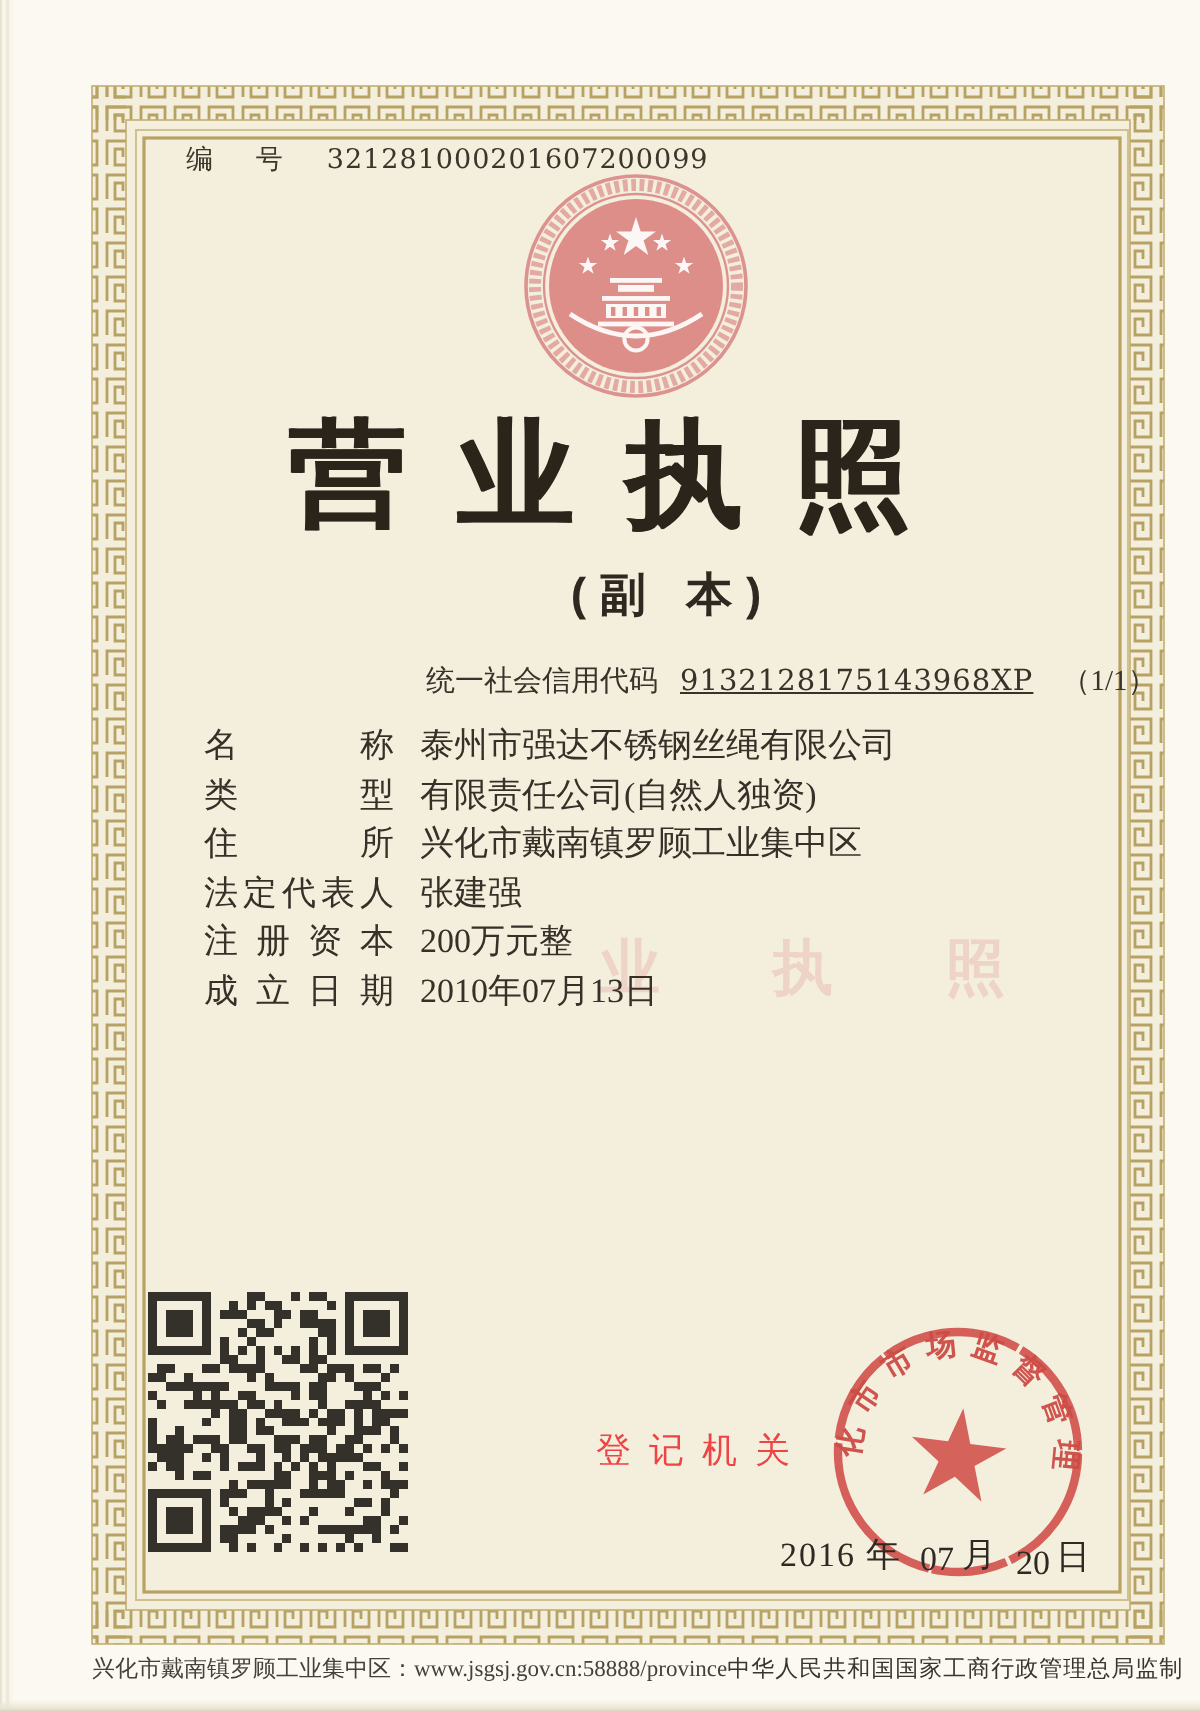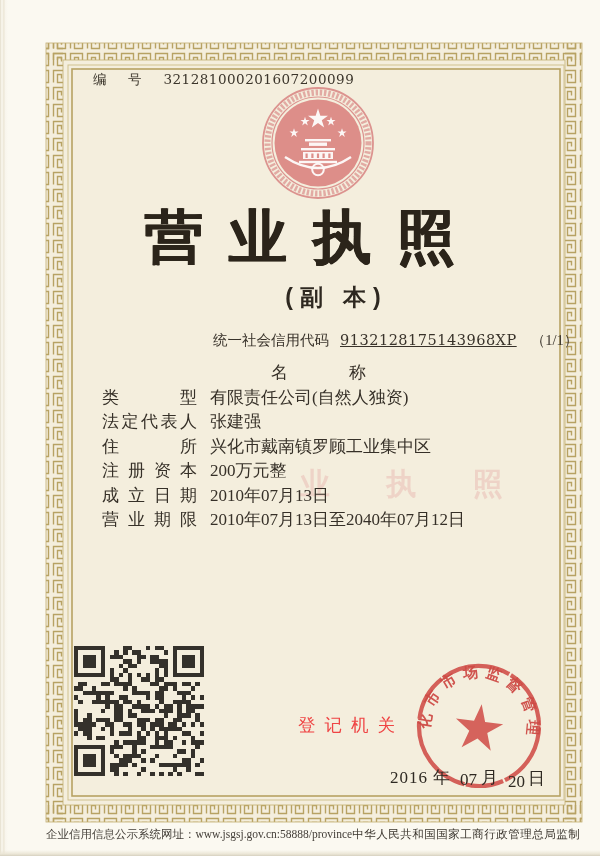--- a/index.html
+++ b/index.html
@@ -123,44 +123,41 @@
 
   <div class="abs credit">
     <span>统一社会信用代码</span><span class="code">9132128175143968XP</span><span class="pg">（1/1）</span>
   </div>
 
   <div class="abs watermark">业 执 照</div>
 
   <div class="abs fields">
     <div class="frow">
       <span class="flabel">名称</span>
+      <span class="fvalue">泰州市强达不锈钢丝绳有限公司</span>
     </div>
     <div class="frow">
       <span class="flabel">类型</span>
       <span class="fvalue">有限责任公司(自然人独资)</span>
     </div>
     <div class="frow">
+      <span class="flabel">住所</span>
+      <span class="fvalue">兴化市戴南镇罗顾工业集中区</span>
+    </div>
+    <div class="frow">
       <span class="flabel">法定代表人</span>
       <span class="fvalue">张建强</span>
-    </div>
-    <div class="frow">
-      <span class="flabel">住所</span>
-      <span class="fvalue">兴化市戴南镇罗顾工业集中区</span>
     </div>
     <div class="frow">
       <span class="flabel">注册资本</span>
       <span class="fvalue">200万元整</span>
     </div>
     <div class="frow">
       <span class="flabel">成立日期</span>
       <span class="fvalue">2010年07月13日</span>
-    </div>
-    <div class="frow">
-      <span class="flabel">营业期限</span>
-      <span class="fvalue">2010年07月13日至2040年07月12日</span>
     </div>
   </div>
 
   <svg id="qr-svg" class="abs qr" width="130" height="130" viewBox="0 0 29 29" shape-rendering="crispEdges">
       <path d="M0 0h1v1h-1zM1 0h1v1h-1zM2 0h1v1h-1zM3 0h1v1h-1zM4 0h1v1h-1zM5 0h1v1h-1zM6 0h1v1h-1zM11 0h1v1h-1zM12 0h1v1h-1zM16 0h1v1h-1zM18 0h1v1h-1zM19 0h1v1h-1zM22 0h1v1h-1zM23 0h1v1h-1zM24 0h1v1h-1zM25 0h1v1h-1zM26 0h1v1h-1zM27 0h1v1h-1zM28 0h1v1h-1zM0 1h1v1h-1zM6 1h1v1h-1zM9 1h1v1h-1zM11 1h1v1h-1zM13 1h1v1h-1zM14 1h1v1h-1zM20 1h1v1h-1zM22 1h1v1h-1zM28 1h1v1h-1zM0 2h1v1h-1zM2 2h1v1h-1zM3 2h1v1h-1zM4 2h1v1h-1zM6 2h1v1h-1zM8 2h1v1h-1zM9 2h1v1h-1zM10 2h1v1h-1zM14 2h1v1h-1zM15 2h1v1h-1zM17 2h1v1h-1zM18 2h1v1h-1zM22 2h1v1h-1zM24 2h1v1h-1zM25 2h1v1h-1zM26 2h1v1h-1zM28 2h1v1h-1zM0 3h1v1h-1zM2 3h1v1h-1zM3 3h1v1h-1zM4 3h1v1h-1zM6 3h1v1h-1zM11 3h1v1h-1zM12 3h1v1h-1zM14 3h1v1h-1zM17 3h1v1h-1zM18 3h1v1h-1zM19 3h1v1h-1zM20 3h1v1h-1zM22 3h1v1h-1zM24 3h1v1h-1zM25 3h1v1h-1zM26 3h1v1h-1zM28 3h1v1h-1zM0 4h1v1h-1zM2 4h1v1h-1zM3 4h1v1h-1zM4 4h1v1h-1zM6 4h1v1h-1zM10 4h1v1h-1zM12 4h1v1h-1zM13 4h1v1h-1zM19 4h1v1h-1zM20 4h1v1h-1zM22 4h1v1h-1zM24 4h1v1h-1zM25 4h1v1h-1zM26 4h1v1h-1zM28 4h1v1h-1zM0 5h1v1h-1zM6 5h1v1h-1zM8 5h1v1h-1zM11 5h1v1h-1zM18 5h1v1h-1zM20 5h1v1h-1zM22 5h1v1h-1zM28 5h1v1h-1zM0 6h1v1h-1zM1 6h1v1h-1zM2 6h1v1h-1zM3 6h1v1h-1zM4 6h1v1h-1zM5 6h1v1h-1zM6 6h1v1h-1zM8 6h1v1h-1zM10 6h1v1h-1zM12 6h1v1h-1zM14 6h1v1h-1zM16 6h1v1h-1zM18 6h1v1h-1zM20 6h1v1h-1zM22 6h1v1h-1zM23 6h1v1h-1zM24 6h1v1h-1zM25 6h1v1h-1zM26 6h1v1h-1zM27 6h1v1h-1zM28 6h1v1h-1zM8 7h1v1h-1zM9 7h1v1h-1zM12 7h1v1h-1zM15 7h1v1h-1zM16 7h1v1h-1zM18 7h1v1h-1zM19 7h1v1h-1zM1 8h1v1h-1zM2 8h1v1h-1zM6 8h1v1h-1zM7 8h1v1h-1zM9 8h1v1h-1zM10 8h1v1h-1zM11 8h1v1h-1zM12 8h1v1h-1zM17 8h1v1h-1zM18 8h1v1h-1zM20 8h1v1h-1zM21 8h1v1h-1zM22 8h1v1h-1zM24 8h1v1h-1zM25 8h1v1h-1zM27 8h1v1h-1zM0 9h1v1h-1zM1 9h1v1h-1zM4 9h1v1h-1zM11 9h1v1h-1zM13 9h1v1h-1zM19 9h1v1h-1zM20 9h1v1h-1zM22 9h1v1h-1zM26 9h1v1h-1zM2 10h1v1h-1zM3 10h1v1h-1zM4 10h1v1h-1zM5 10h1v1h-1zM6 10h1v1h-1zM7 10h1v1h-1zM8 10h1v1h-1zM13 10h1v1h-1zM14 10h1v1h-1zM15 10h1v1h-1zM16 10h1v1h-1zM18 10h1v1h-1zM19 10h1v1h-1zM23 10h1v1h-1zM24 10h1v1h-1zM25 10h1v1h-1zM0 11h1v1h-1zM5 11h1v1h-1zM7 11h1v1h-1zM10 11h1v1h-1zM11 11h1v1h-1zM16 11h1v1h-1zM18 11h1v1h-1zM19 11h1v1h-1zM24 11h1v1h-1zM26 11h1v1h-1zM28 11h1v1h-1zM1 12h1v1h-1zM4 12h1v1h-1zM5 12h1v1h-1zM6 12h1v1h-1zM7 12h1v1h-1zM8 12h1v1h-1zM9 12h1v1h-1zM11 12h1v1h-1zM12 12h1v1h-1zM14 12h1v1h-1zM19 12h1v1h-1zM22 12h1v1h-1zM23 12h1v1h-1zM24 12h1v1h-1zM25 12h1v1h-1zM7 13h1v1h-1zM9 13h1v1h-1zM10 13h1v1h-1zM13 13h1v1h-1zM14 13h1v1h-1zM15 13h1v1h-1zM16 13h1v1h-1zM18 13h1v1h-1zM20 13h1v1h-1zM21 13h1v1h-1zM23 13h1v1h-1zM25 13h1v1h-1zM26 13h1v1h-1zM27 13h1v1h-1zM28 13h1v1h-1zM0 14h1v1h-1zM6 14h1v1h-1zM9 14h1v1h-1zM10 14h1v1h-1zM12 14h1v1h-1zM15 14h1v1h-1zM16 14h1v1h-1zM17 14h1v1h-1zM19 14h1v1h-1zM20 14h1v1h-1zM21 14h1v1h-1zM23 14h1v1h-1zM25 14h1v1h-1zM26 14h1v1h-1zM0 15h1v1h-1zM3 15h1v1h-1zM9 15h1v1h-1zM10 15h1v1h-1zM12 15h1v1h-1zM13 15h1v1h-1zM20 15h1v1h-1zM23 15h1v1h-1zM24 15h1v1h-1zM25 15h1v1h-1zM27 15h1v1h-1zM0 16h1v1h-1zM2 16h1v1h-1zM3 16h1v1h-1zM5 16h1v1h-1zM6 16h1v1h-1zM7 16h1v1h-1zM9 16h1v1h-1zM10 16h1v1h-1zM14 16h1v1h-1zM15 16h1v1h-1zM16 16h1v1h-1zM18 16h1v1h-1zM19 16h1v1h-1zM22 16h1v1h-1zM23 16h1v1h-1zM27 16h1v1h-1zM0 17h1v1h-1zM1 17h1v1h-1zM2 17h1v1h-1zM3 17h1v1h-1zM4 17h1v1h-1zM7 17h1v1h-1zM8 17h1v1h-1zM11 17h1v1h-1zM12 17h1v1h-1zM14 17h1v1h-1zM15 17h1v1h-1zM17 17h1v1h-1zM18 17h1v1h-1zM19 17h1v1h-1zM21 17h1v1h-1zM22 17h1v1h-1zM24 17h1v1h-1zM26 17h1v1h-1zM28 17h1v1h-1zM1 18h1v1h-1zM2 18h1v1h-1zM3 18h1v1h-1zM6 18h1v1h-1zM8 18h1v1h-1zM12 18h1v1h-1zM15 18h1v1h-1zM17 18h1v1h-1zM19 18h1v1h-1zM20 18h1v1h-1zM21 18h1v1h-1zM22 18h1v1h-1zM23 18h1v1h-1zM0 19h1v1h-1zM2 19h1v1h-1zM3 19h1v1h-1zM8 19h1v1h-1zM10 19h1v1h-1zM11 19h1v1h-1zM12 19h1v1h-1zM14 19h1v1h-1zM16 19h1v1h-1zM18 19h1v1h-1zM20 19h1v1h-1zM24 19h1v1h-1zM25 19h1v1h-1zM28 19h1v1h-1zM3 20h1v1h-1zM5 20h1v1h-1zM6 20h1v1h-1zM14 20h1v1h-1zM15 20h1v1h-1zM18 20h1v1h-1zM19 20h1v1h-1zM20 20h1v1h-1zM22 20h1v1h-1zM26 20h1v1h-1zM9 21h1v1h-1zM11 21h1v1h-1zM12 21h1v1h-1zM13 21h1v1h-1zM14 21h1v1h-1zM15 21h1v1h-1zM18 21h1v1h-1zM20 21h1v1h-1zM21 21h1v1h-1zM24 21h1v1h-1zM26 21h1v1h-1zM27 21h1v1h-1zM28 21h1v1h-1zM0 22h1v1h-1zM1 22h1v1h-1zM2 22h1v1h-1zM3 22h1v1h-1zM4 22h1v1h-1zM5 22h1v1h-1zM6 22h1v1h-1zM8 22h1v1h-1zM9 22h1v1h-1zM10 22h1v1h-1zM13 22h1v1h-1zM17 22h1v1h-1zM18 22h1v1h-1zM19 22h1v1h-1zM20 22h1v1h-1zM21 22h1v1h-1zM27 22h1v1h-1zM0 23h1v1h-1zM6 23h1v1h-1zM8 23h1v1h-1zM13 23h1v1h-1zM15 23h1v1h-1zM23 23h1v1h-1zM24 23h1v1h-1zM26 23h1v1h-1zM0 24h1v1h-1zM2 24h1v1h-1zM3 24h1v1h-1zM4 24h1v1h-1zM6 24h1v1h-1zM9 24h1v1h-1zM11 24h1v1h-1zM12 24h1v1h-1zM13 24h1v1h-1zM14 24h1v1h-1zM18 24h1v1h-1zM22 24h1v1h-1zM26 24h1v1h-1zM0 25h1v1h-1zM2 25h1v1h-1zM3 25h1v1h-1zM4 25h1v1h-1zM6 25h1v1h-1zM10 25h1v1h-1zM11 25h1v1h-1zM12 25h1v1h-1zM15 25h1v1h-1zM17 25h1v1h-1zM24 25h1v1h-1zM25 25h1v1h-1zM28 25h1v1h-1zM0 26h1v1h-1zM2 26h1v1h-1zM3 26h1v1h-1zM4 26h1v1h-1zM6 26h1v1h-1zM8 26h1v1h-1zM9 26h1v1h-1zM10 26h1v1h-1zM11 26h1v1h-1zM13 26h1v1h-1zM19 26h1v1h-1zM20 26h1v1h-1zM21 26h1v1h-1zM22 26h1v1h-1zM23 26h1v1h-1zM24 26h1v1h-1zM25 26h1v1h-1zM27 26h1v1h-1zM0 27h1v1h-1zM6 27h1v1h-1zM8 27h1v1h-1zM9 27h1v1h-1zM15 27h1v1h-1zM22 27h1v1h-1zM25 27h1v1h-1zM0 28h1v1h-1zM1 28h1v1h-1zM2 28h1v1h-1zM3 28h1v1h-1zM4 28h1v1h-1zM5 28h1v1h-1zM6 28h1v1h-1zM9 28h1v1h-1zM11 28h1v1h-1zM14 28h1v1h-1zM17 28h1v1h-1zM19 28h1v1h-1zM21 28h1v1h-1zM23 28h1v1h-1zM27 28h1v1h-1zM28 28h1v1h-1z" fill="#34312b"></path>
     </svg>
 
   <div class="abs regn">登记机关</div>
 
   <svg class="abs seal" width="146" height="146" viewBox="0 0 146 146" xmlns:xlink="http://www.w3.org/1999/xlink">
@@ -172,19 +169,19 @@
     <text font-size="15" font-weight="bold" fill="#ce4b46" opacity="0.95" letter-spacing="6.5" font-family="Liberation Serif, serif">
       <textPath href="#sealArc" xlink:href="#sealArc" startOffset="50%" text-anchor="middle">兴化市市场监督管理局</textPath>
     </text>
   </svg>
 
   <div class="abs datewrap">
     <span class="dw-y">2016</span><span class="dw-yu">年</span><span class="dw-mo">07</span><span class="dw-mu">月</span><span class="dw-da">20</span><span class="dw-du">日</span>
   </div>
 
   <div class="abs footer">
-    <span class="fl">企业信用信息公示系统网址：www.jsgsj.gov.cn:58888/province</span>
+    <span class="fl">兴化市戴南镇罗顾工业集中区：www.jsgsj.gov.cn:58888/province</span>
     <span class="fr">中华人民共和国国家工商行政管理总局监制</span>
   </div>
 
   <div class="edge-left"></div>
   <div class="edge-bottom"></div>
 </div>
 
 </body></html>

